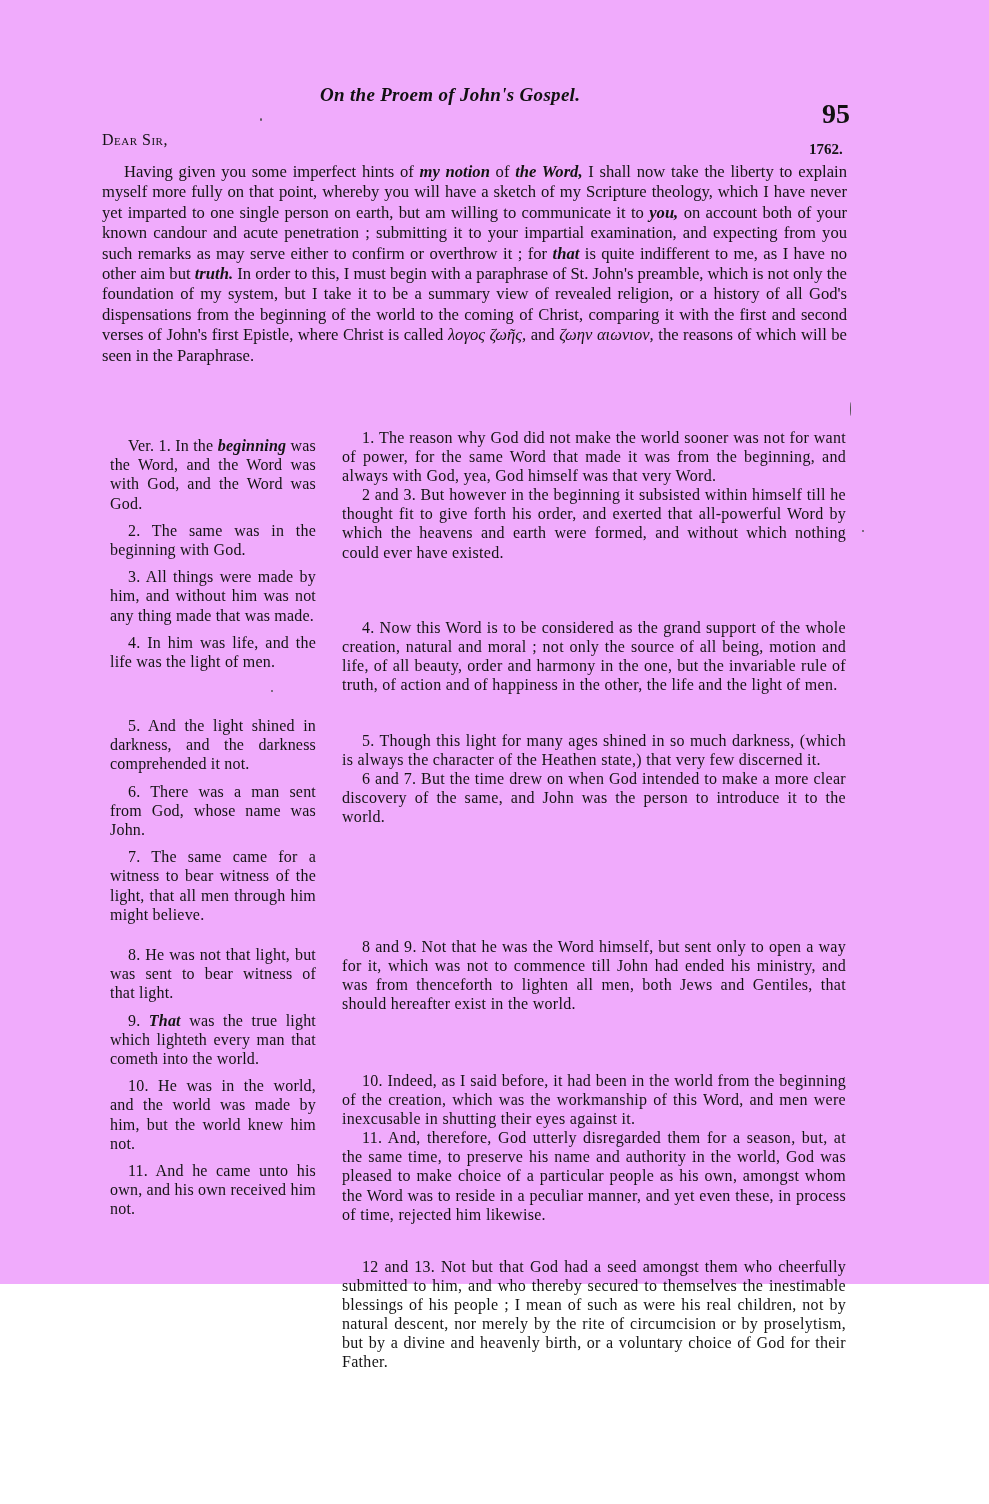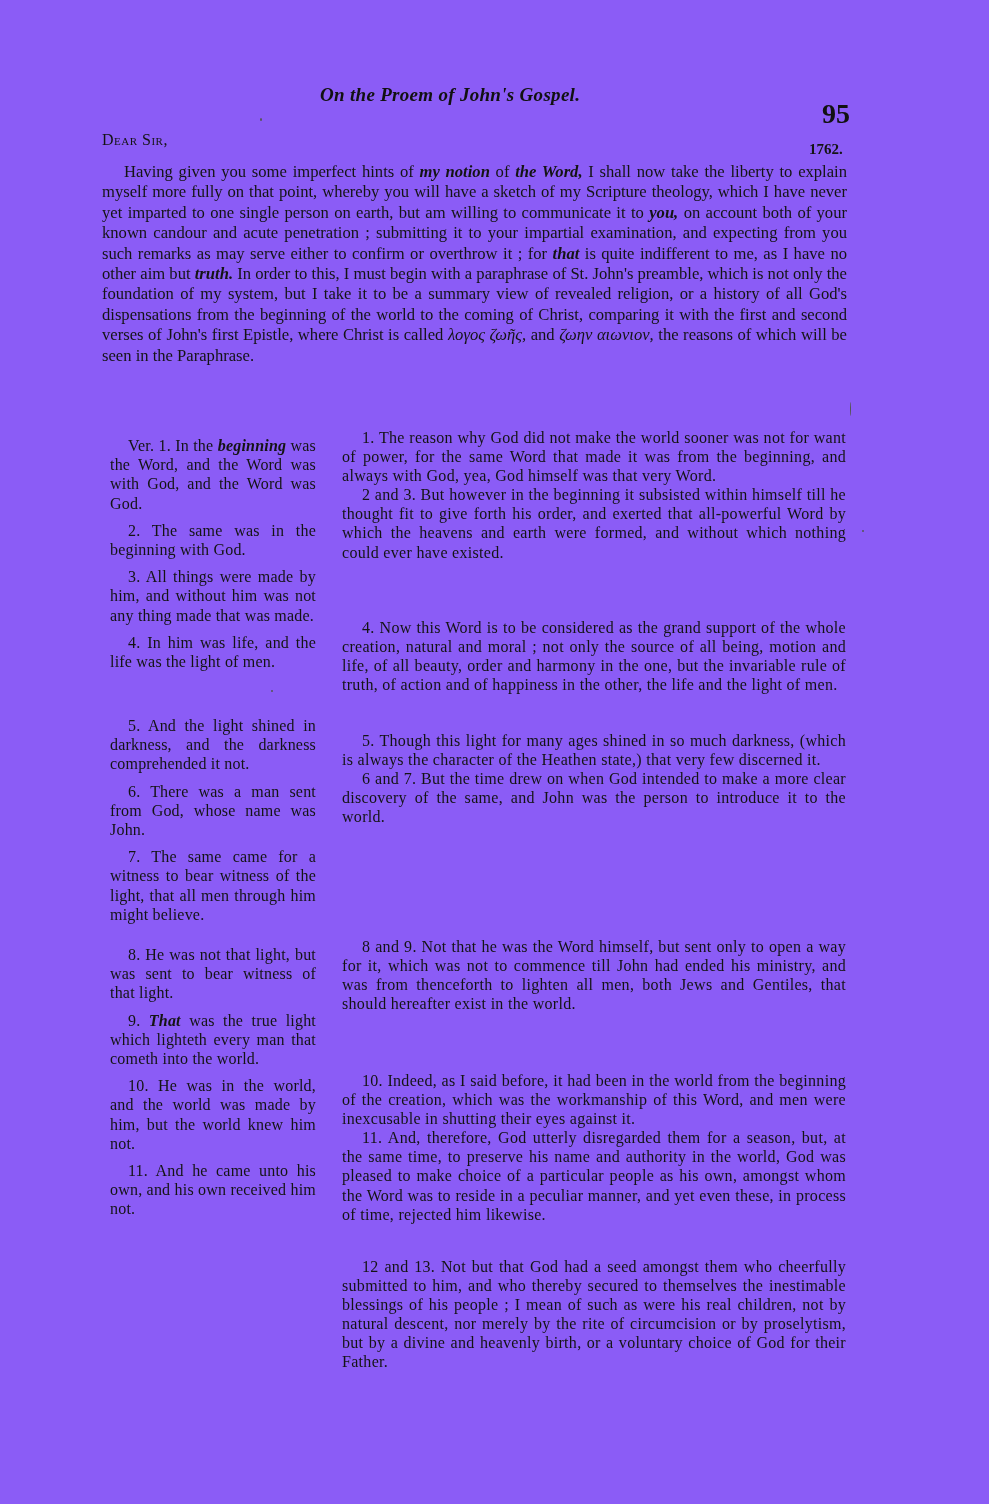--- a/index.html
+++ b/index.html
@@ -1,18 +1,18 @@
 <!DOCTYPE html>
 <html><head>
   <meta charset="utf-8">
   <style>
     html, body { margin: 0; padding: 0; background: #ffffff; }
     body { width: 989px; height: 1504px; position: relative; overflow: hidden;
            font-family: "DejaVu Serif", "Liberation Serif", serif; color: #141414; }
-    .page { position: absolute; left: 0; top: 0; width: 989px; height: 1504px; background: #8b5cf6; }
+    .page { position: absolute; left: 0; top: 0; width: 989px; height: 1284px; background: #f0abfc; }
 
     .running-head { position: absolute; top: 82px; left: 0; width: 989px; height: 30px; }
     .running-title { position: absolute; left: 320px; top: 2px; font-family: "Liberation Serif", serif;
                      font-style: italic; font-weight: bold; font-size: 19px; letter-spacing: 0.3px; color: #111; }
     .page-number { position: absolute; left: 822px; top: 16px; font-family: "Liberation Serif", serif;
                    font-weight: bold; font-size: 28px; color: #111; }
 
     .salutation { position: absolute; left: 102px; top: 131px; font-family: "Liberation Serif", serif;
                   font-size: 16px; font-variant: small-caps; letter-spacing: 0.5px; }
     .year { position: absolute; left: 809px; top: 141px; font-family: "Liberation Serif", serif;

